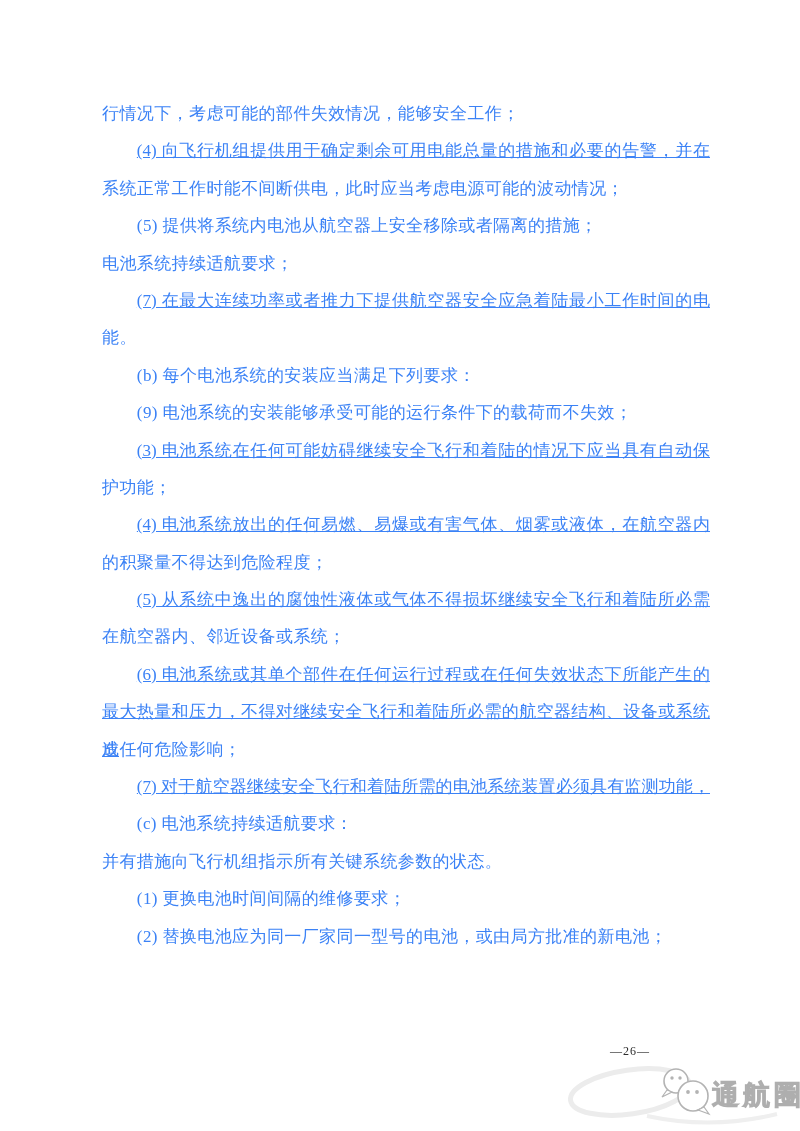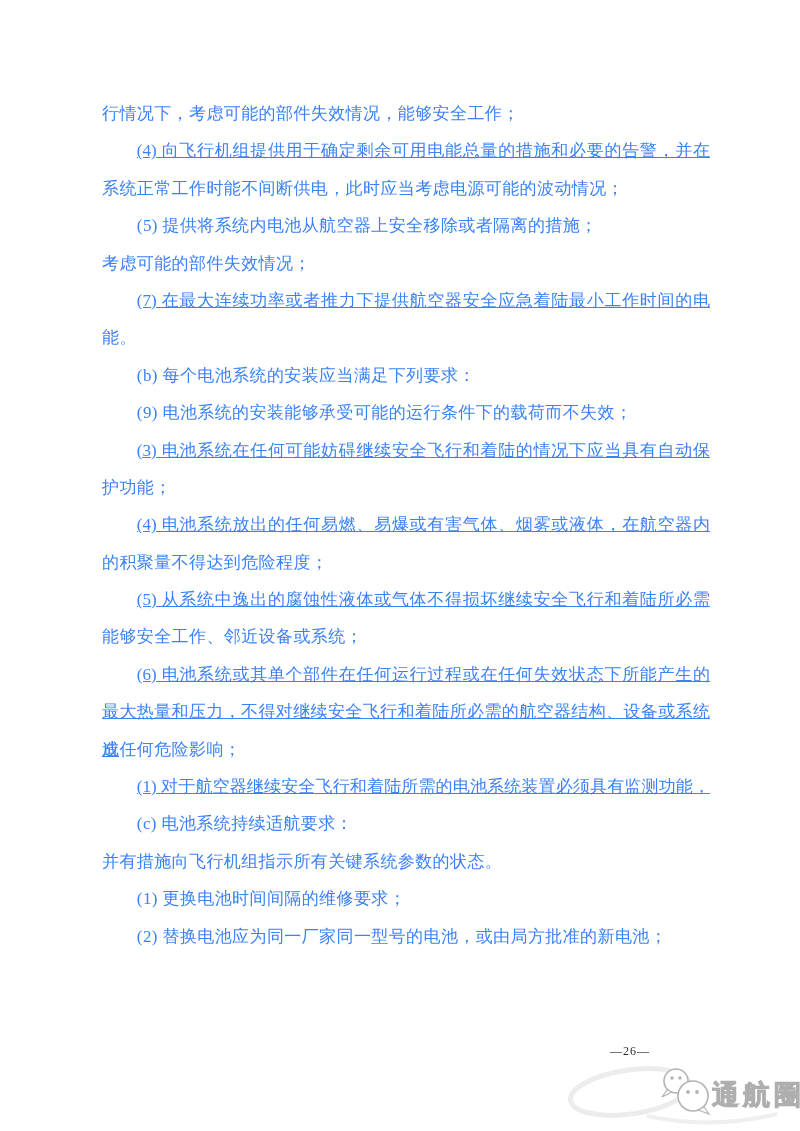--- a/index.html
+++ b/index.html
@@ -80,35 +80,35 @@
 </head>
 <body>
 
 <div class="page">
 
   <main class="doc-body">
       <div class="line">行情况下，考虑可能的部件失效情况，能够安全工作；</div>
       <div class="line indent justify">(4) 向飞行机组提供用于确定剩余可用电能总量的措施和必要的告警，并在</div>
       <div class="line">系统正常工作时能不间断供电，此时应当考虑电源可能的波动情况；</div>
       <div class="line indent">(5) 提供将系统内电池从航空器上安全移除或者隔离的措施；</div>
-      <div class="line">考虑可能的部件失效情况；</div>
+      <div class="line">电池系统持续适航要求；</div>
       <div class="line indent justify">(7) 在最大连续功率或者推力下提供航空器安全应急着陆最小工作时间的电</div>
       <div class="line">能。</div>
       <div class="line indent">(b) 每个电池系统的安装应当满足下列要求：</div>
       <div class="line indent">(9) 电池系统的安装能够承受可能的运行条件下的载荷而不失效；</div>
       <div class="line indent justify">(3) 电池系统在任何可能妨碍继续安全飞行和着陆的情况下应当具有自动保</div>
       <div class="line">护功能；</div>
       <div class="line indent justify">(4) 电池系统放出的任何易燃、易爆或有害气体、烟雾或液体，在航空器内</div>
       <div class="line">的积聚量不得达到危险程度；</div>
       <div class="line indent justify">(5) 从系统中逸出的腐蚀性液体或气体不得损坏继续安全飞行和着陆所必需</div>
-      <div class="line">能够安全工作、邻近设备或系统；</div>
+      <div class="line">在航空器内、邻近设备或系统；</div>
       <div class="line indent justify">(6) 电池系统或其单个部件在任何运行过程或在任何失效状态下所能产生的</div>
       <div class="line justify">最大热量和压力，不得对继续安全飞行和着陆所必需的航空器结构、设备或系统造</div>
       <div class="line">成任何危险影响；</div>
-      <div class="line indent justify">(1) 对于航空器继续安全飞行和着陆所需的电池系统装置必须具有监测功能，</div>
+      <div class="line indent justify">(7) 对于航空器继续安全飞行和着陆所需的电池系统装置必须具有监测功能，</div>
       <div class="line indent">(c) 电池系统持续适航要求：</div>
       <div class="line">并有措施向飞行机组指示所有关键系统参数的状态。</div>
       <div class="line indent">(1) 更换电池时间间隔的维修要求；</div>
       <div class="line indent">(2) 替换电池应为同一厂家同一型号的电池，或由局方批准的新电池；</div>
     </main>
 
   <div class="page-number">—26—</div>
 
   <div class="watermark">
     <svg width="248" height="70" viewBox="0 0 248 70">

